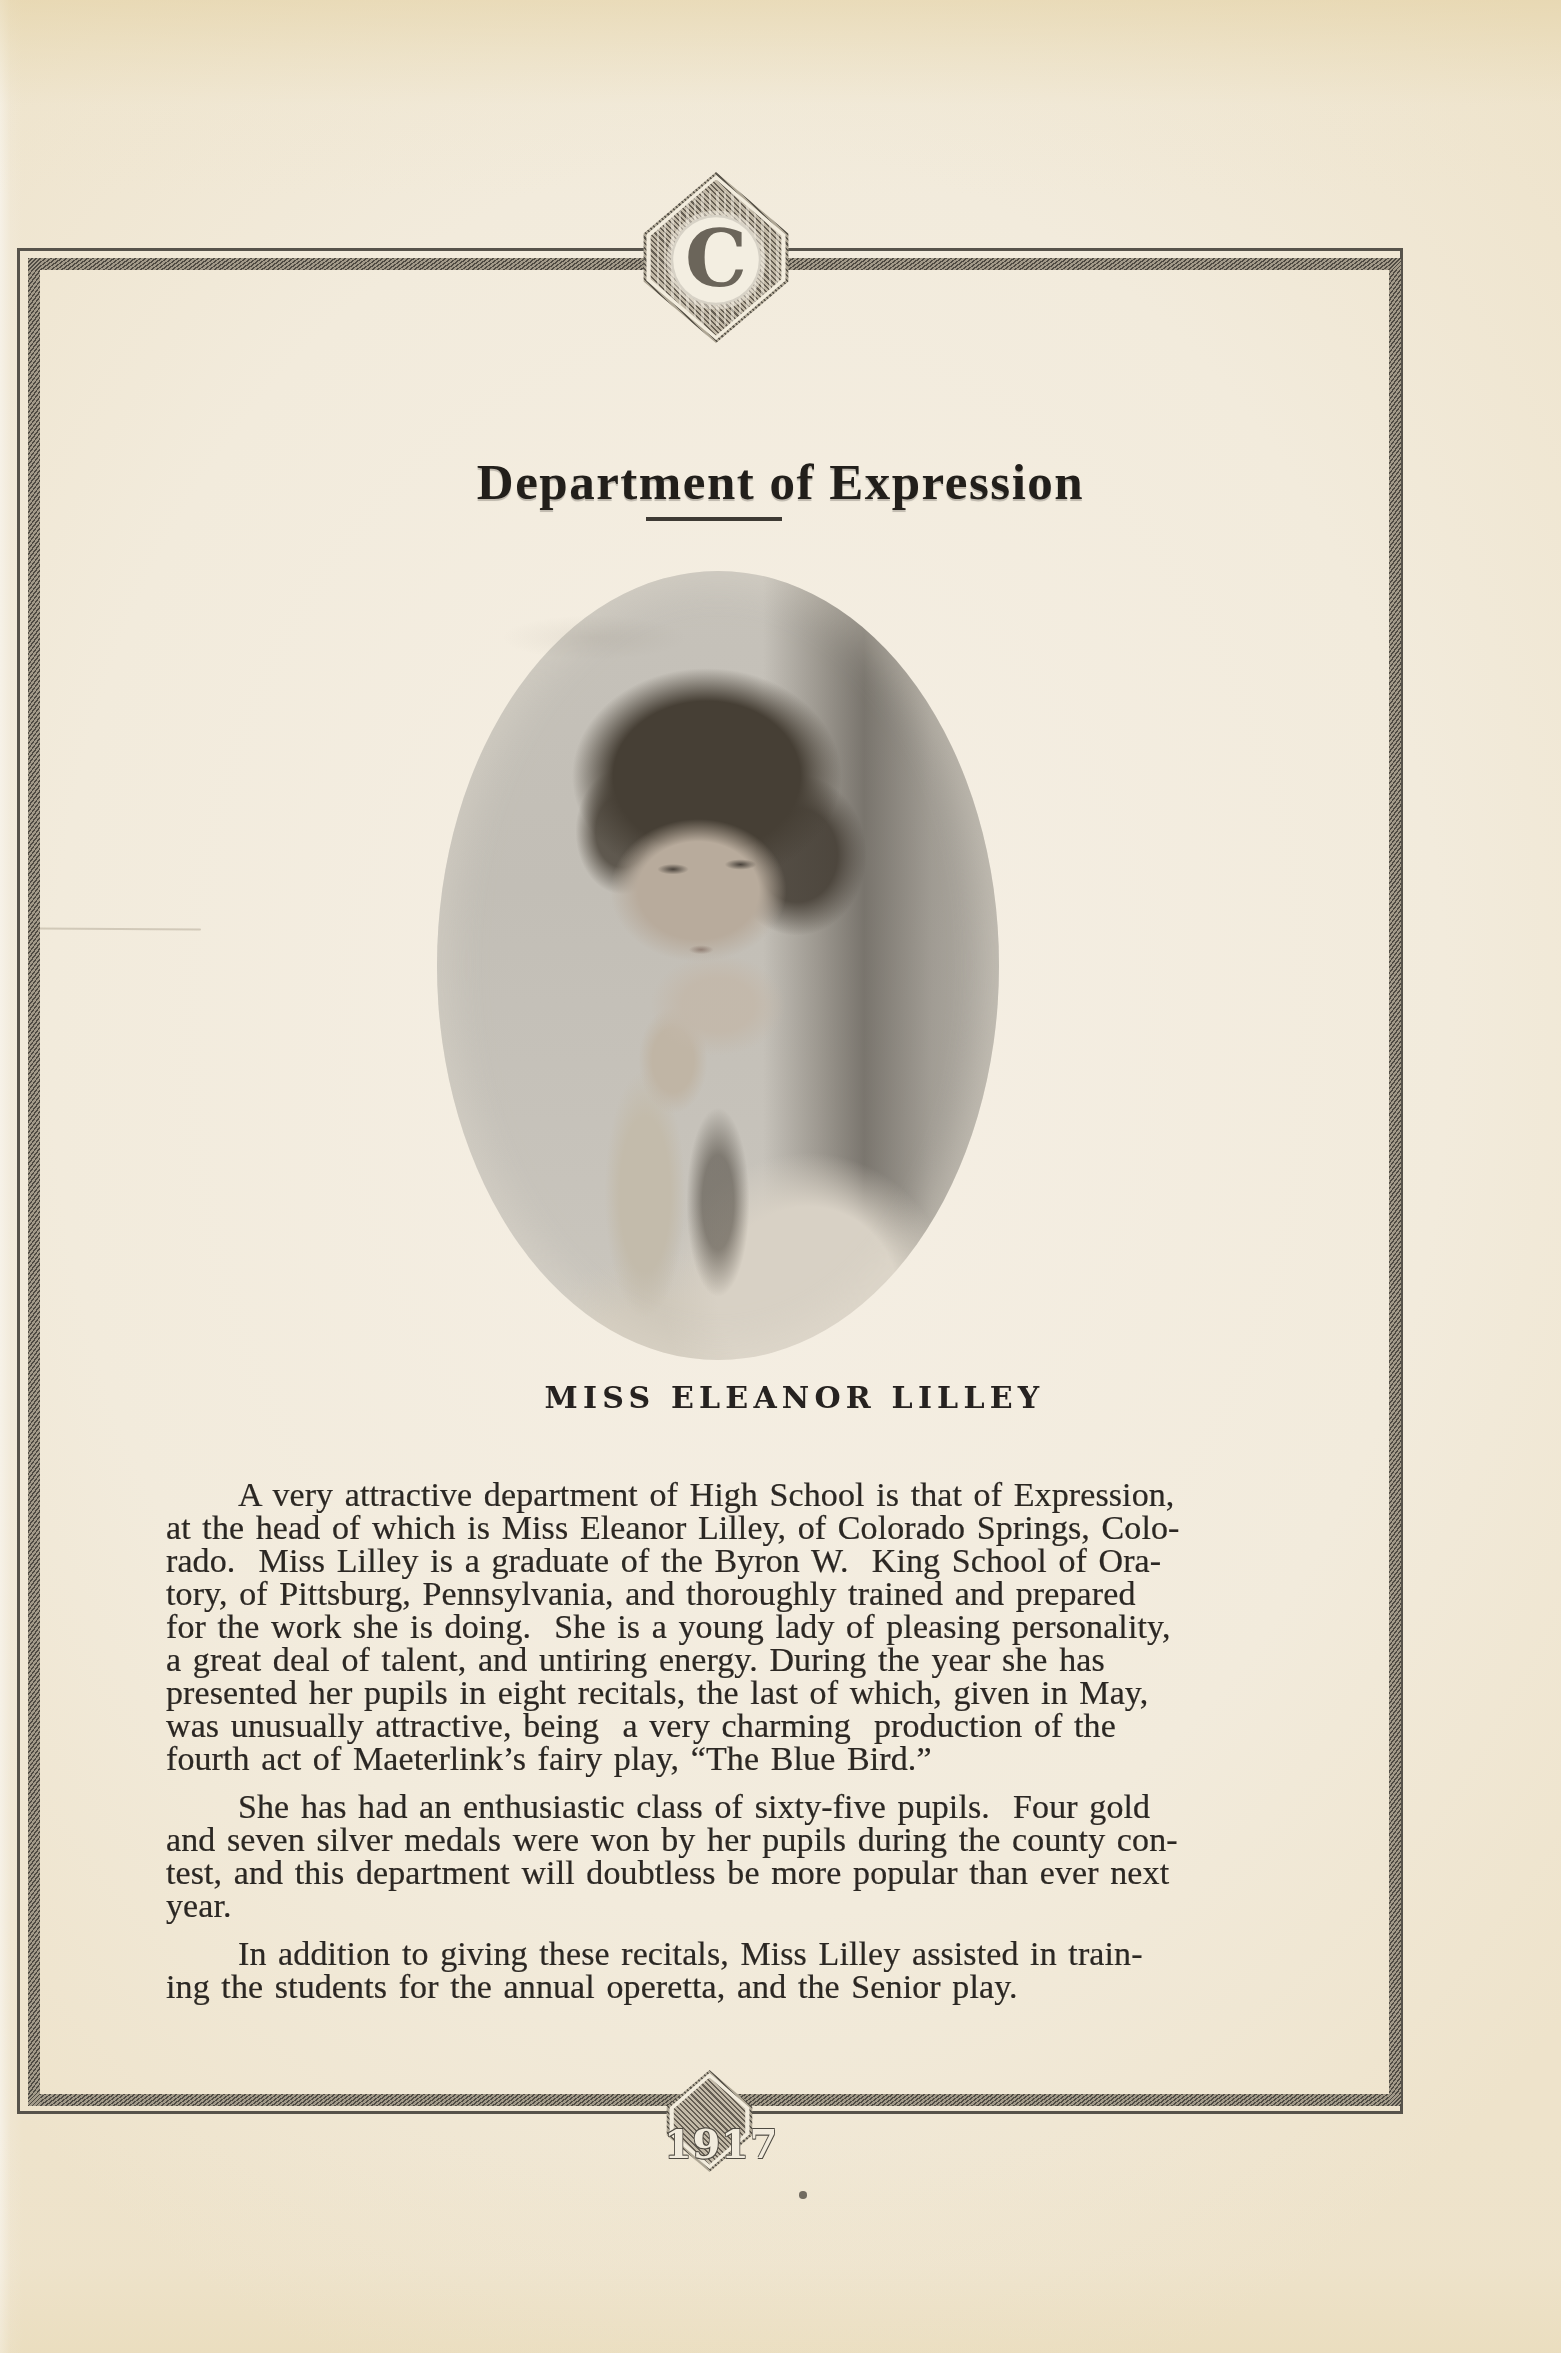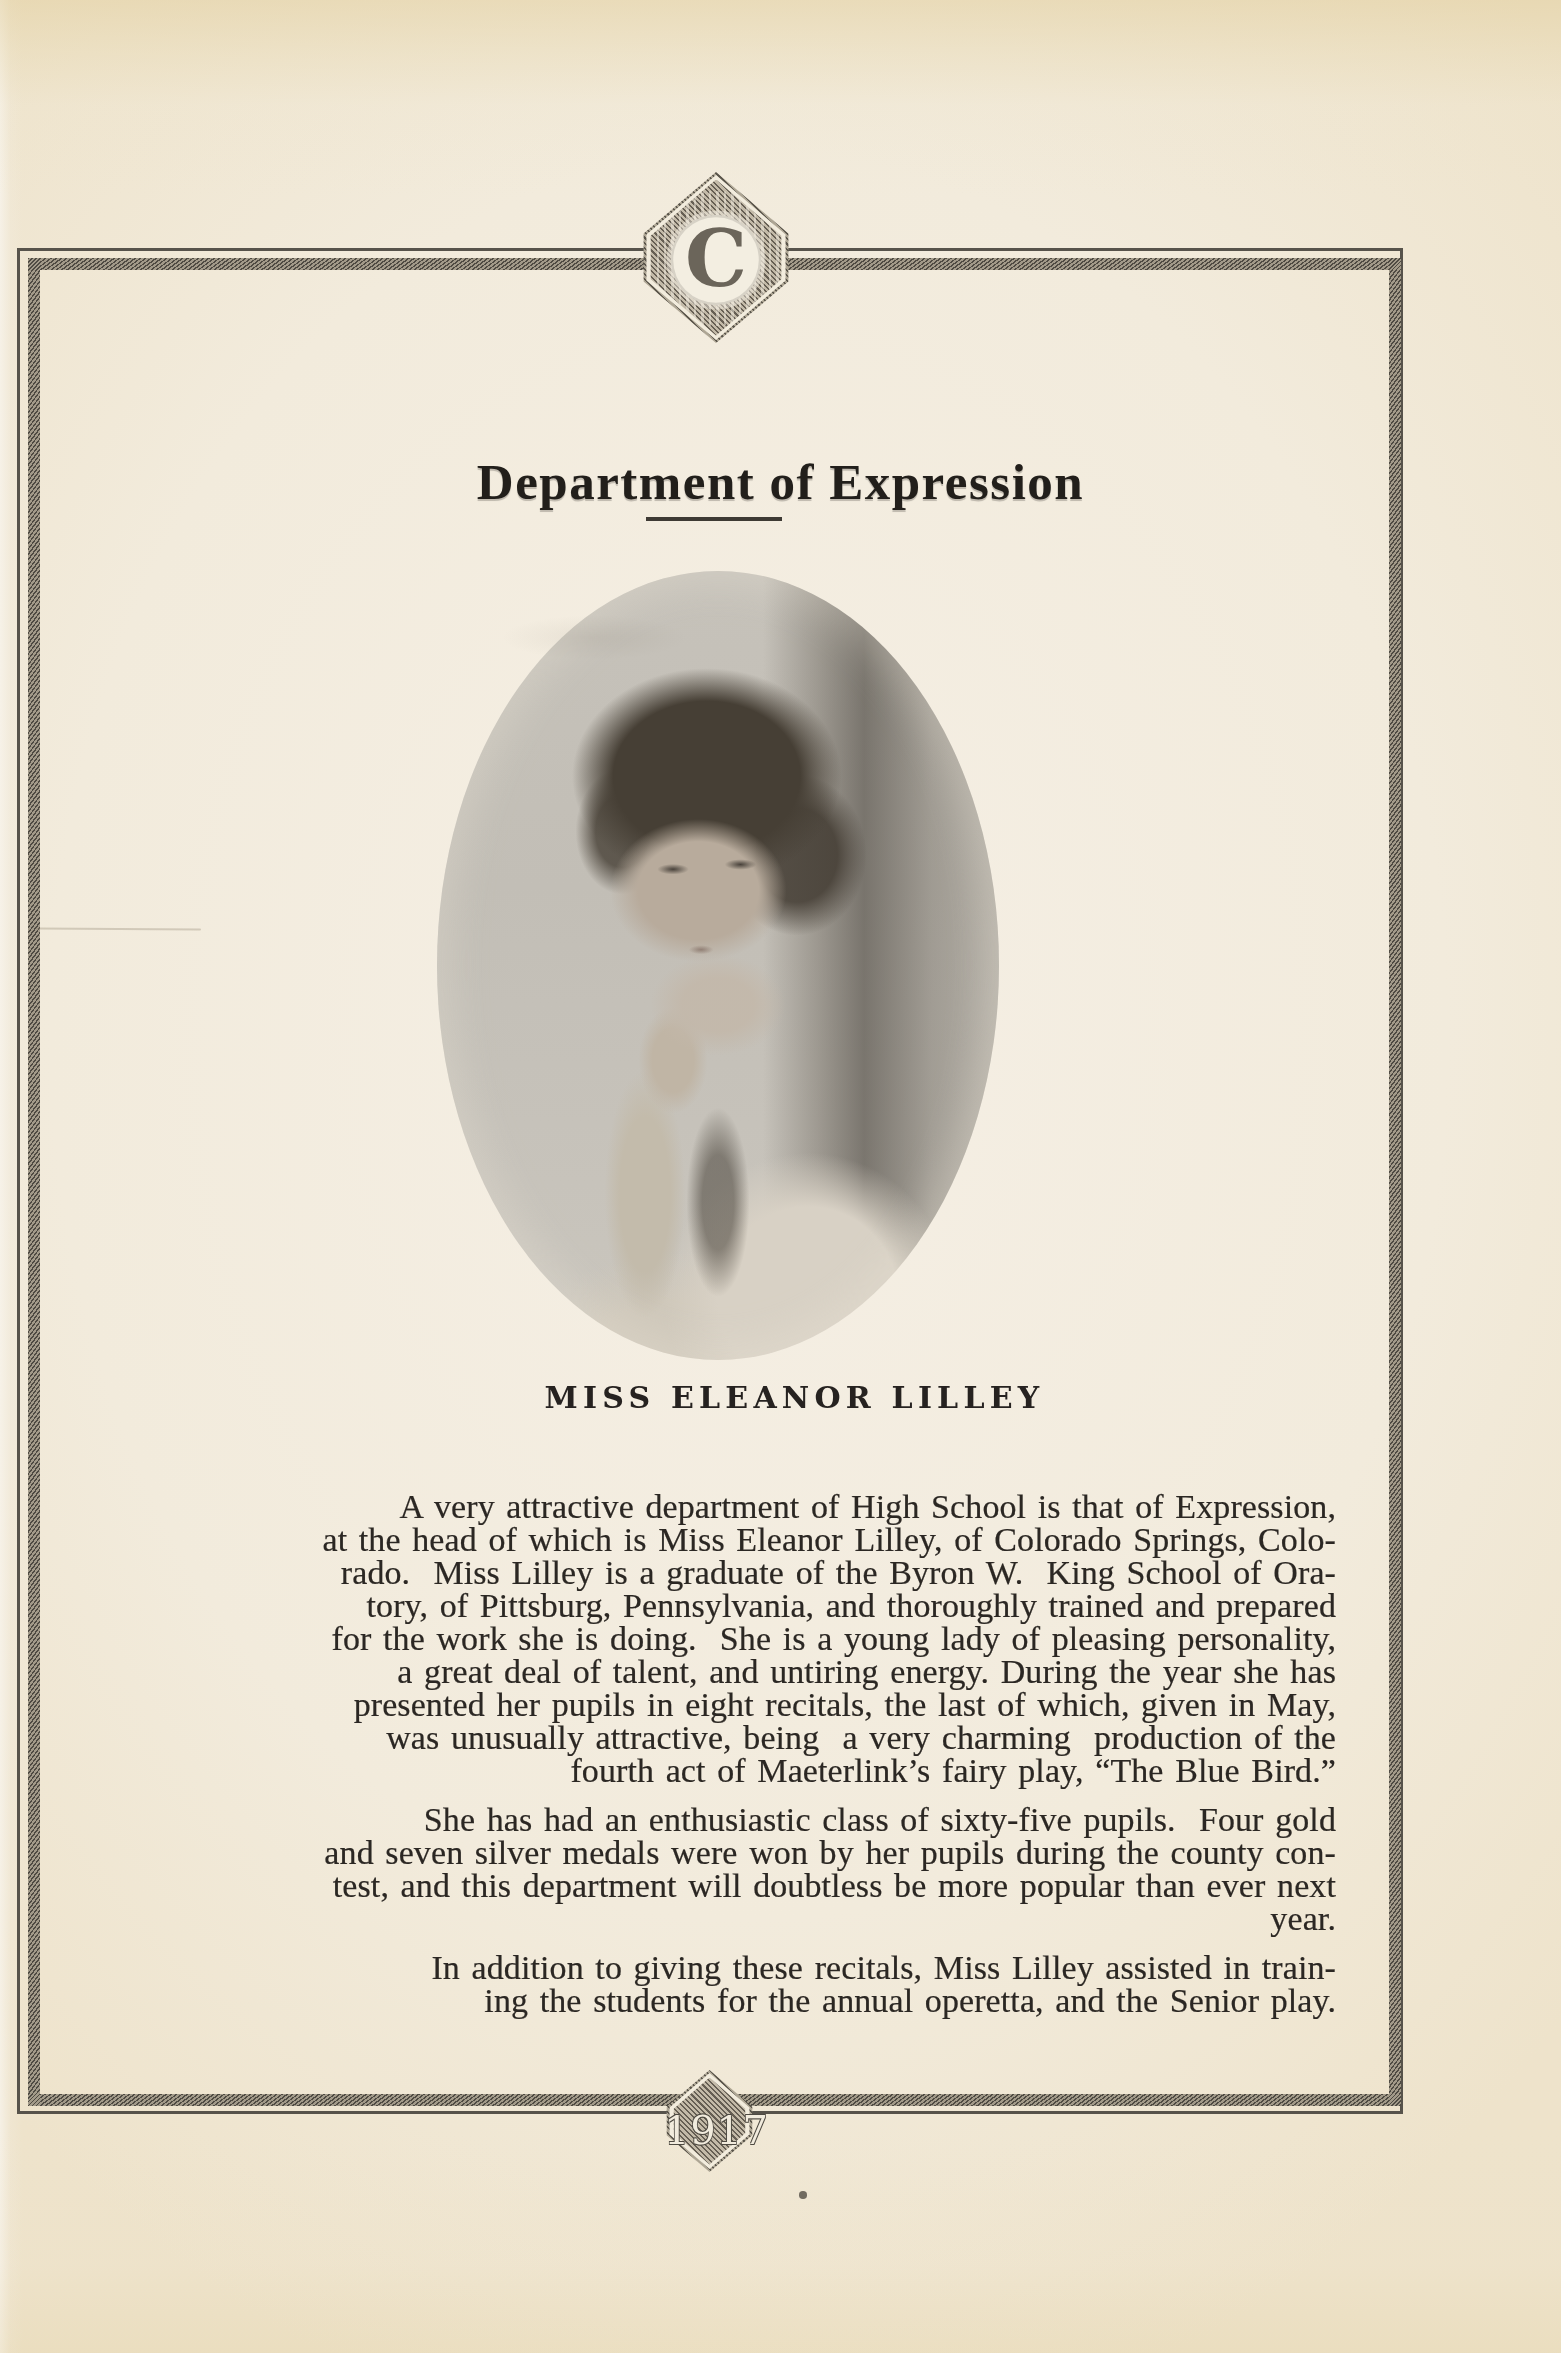--- a/index.html
+++ b/index.html
@@ -38,22 +38,22 @@
   .hex-fill{left:7.5px;top:7.5px;right:7.5px;bottom:7.5px;
     background:repeating-linear-gradient(45deg,#665f54 0 1.5px,#c3baa8 1.5px 3.7px);}
   .hex-rays{position:absolute;left:50%;top:50%;width:135px;height:135px;margin:-67px 0 0 -67px;border-radius:50%;
     background:repeating-linear-gradient(90deg,rgba(243,237,224,0.9) 0 2.2px,rgba(243,237,224,0) 2.2px 7.5px);
     opacity:.55;}
   .c-disc{position:absolute;left:50%;top:43px;width:90px;height:90px;margin-left:-45px;border-radius:50%;
     background:#f3eee1;
     box-shadow:0 0 0 4.5px rgba(243,238,225,0.5), inset 0 0 0 2.2px rgba(90,85,75,0.18);}
   .c-glyph{position:absolute;left:0;width:100%;top:43px;height:90px;line-height:88px;text-align:center;
     font-family:"DejaVu Serif", serif;font-weight:bold;font-size:78px;color:#6b655a;}
-  .year-glyph{position:absolute;left:0;top:4px;width:100%;height:112px;line-height:112px;text-align:center;
-    font-family:"DejaVu Serif", serif;font-weight:normal;font-size:40px;letter-spacing:0.7px;color:#f1ebdd;
+  .year-glyph{position:absolute;left:0;top:18px;width:100%;height:112px;line-height:112px;text-align:center;
+    font-family:"DejaVu Serif", serif;font-weight:bold;font-size:40px;letter-spacing:0.7px;color:#f1ebdd;
     text-shadow:0.7px 0.7px 0 #4e4a42,-0.7px -0.7px 0 #4e4a42,0.7px -0.7px 0 #4e4a42,-0.7px 0.7px 0 #4e4a42;}
 
   
   .title{
     position:absolute;left:0;right:0;top:409px;z-index:3;
     text-align:center;font-weight:bold;font-size:51px;line-height:78px;
     letter-spacing:1.5px;color:#221f1b;
     text-shadow:0 1.5px 0.7px rgba(40,36,30,0.25);
   }
   .title-rule{position:absolute;left:646px;top:517px;width:136px;height:3.7px;background:#3e3a34;z-index:3;}
@@ -84,24 +84,24 @@
   
   .caption{
     position:absolute;left:0;right:0;top:1380px;z-index:3;
     text-align:center;font-family:"DejaVu Serif", serif;font-weight:bold;
     font-size:30px;letter-spacing:5.2px;color:#262220;padding-left:28px;
   }
 
   
   .article{position:absolute;left:166px;top:1474px;width:1170px;z-index:3;}
   .article p{
-    margin:16px 0 15px 0;
+    margin:4px 0 15px 0;
     font-size:34px;line-height:33px;
     color:#2b2723;letter-spacing:0.1px;word-spacing:3px;
-    white-space:pre-line;text-indent:72px;text-align:right;
+    white-space:pre-line;text-indent:72px;
     -webkit-text-stroke:0.2px #2b2723;
   }
 
   
   .crack{position:absolute;left:36px;top:928px;width:165px;height:1.5px;z-index:2;
     background:rgba(150,138,118,.35);transform:rotate(.4deg);border-radius:1.5px;}
   .smudge{position:absolute;left:501px;top:615px;width:187px;height:45px;z-index:4;
     background:radial-gradient(ellipse,rgba(120,110,95,.10),rgba(120,110,95,0) 70%);}
   .ink-dot{position:absolute;left:799px;top:2191px;width:7.5px;height:7.5px;border-radius:50%;
     background:#5c564c;opacity:.85;z-index:2;}

